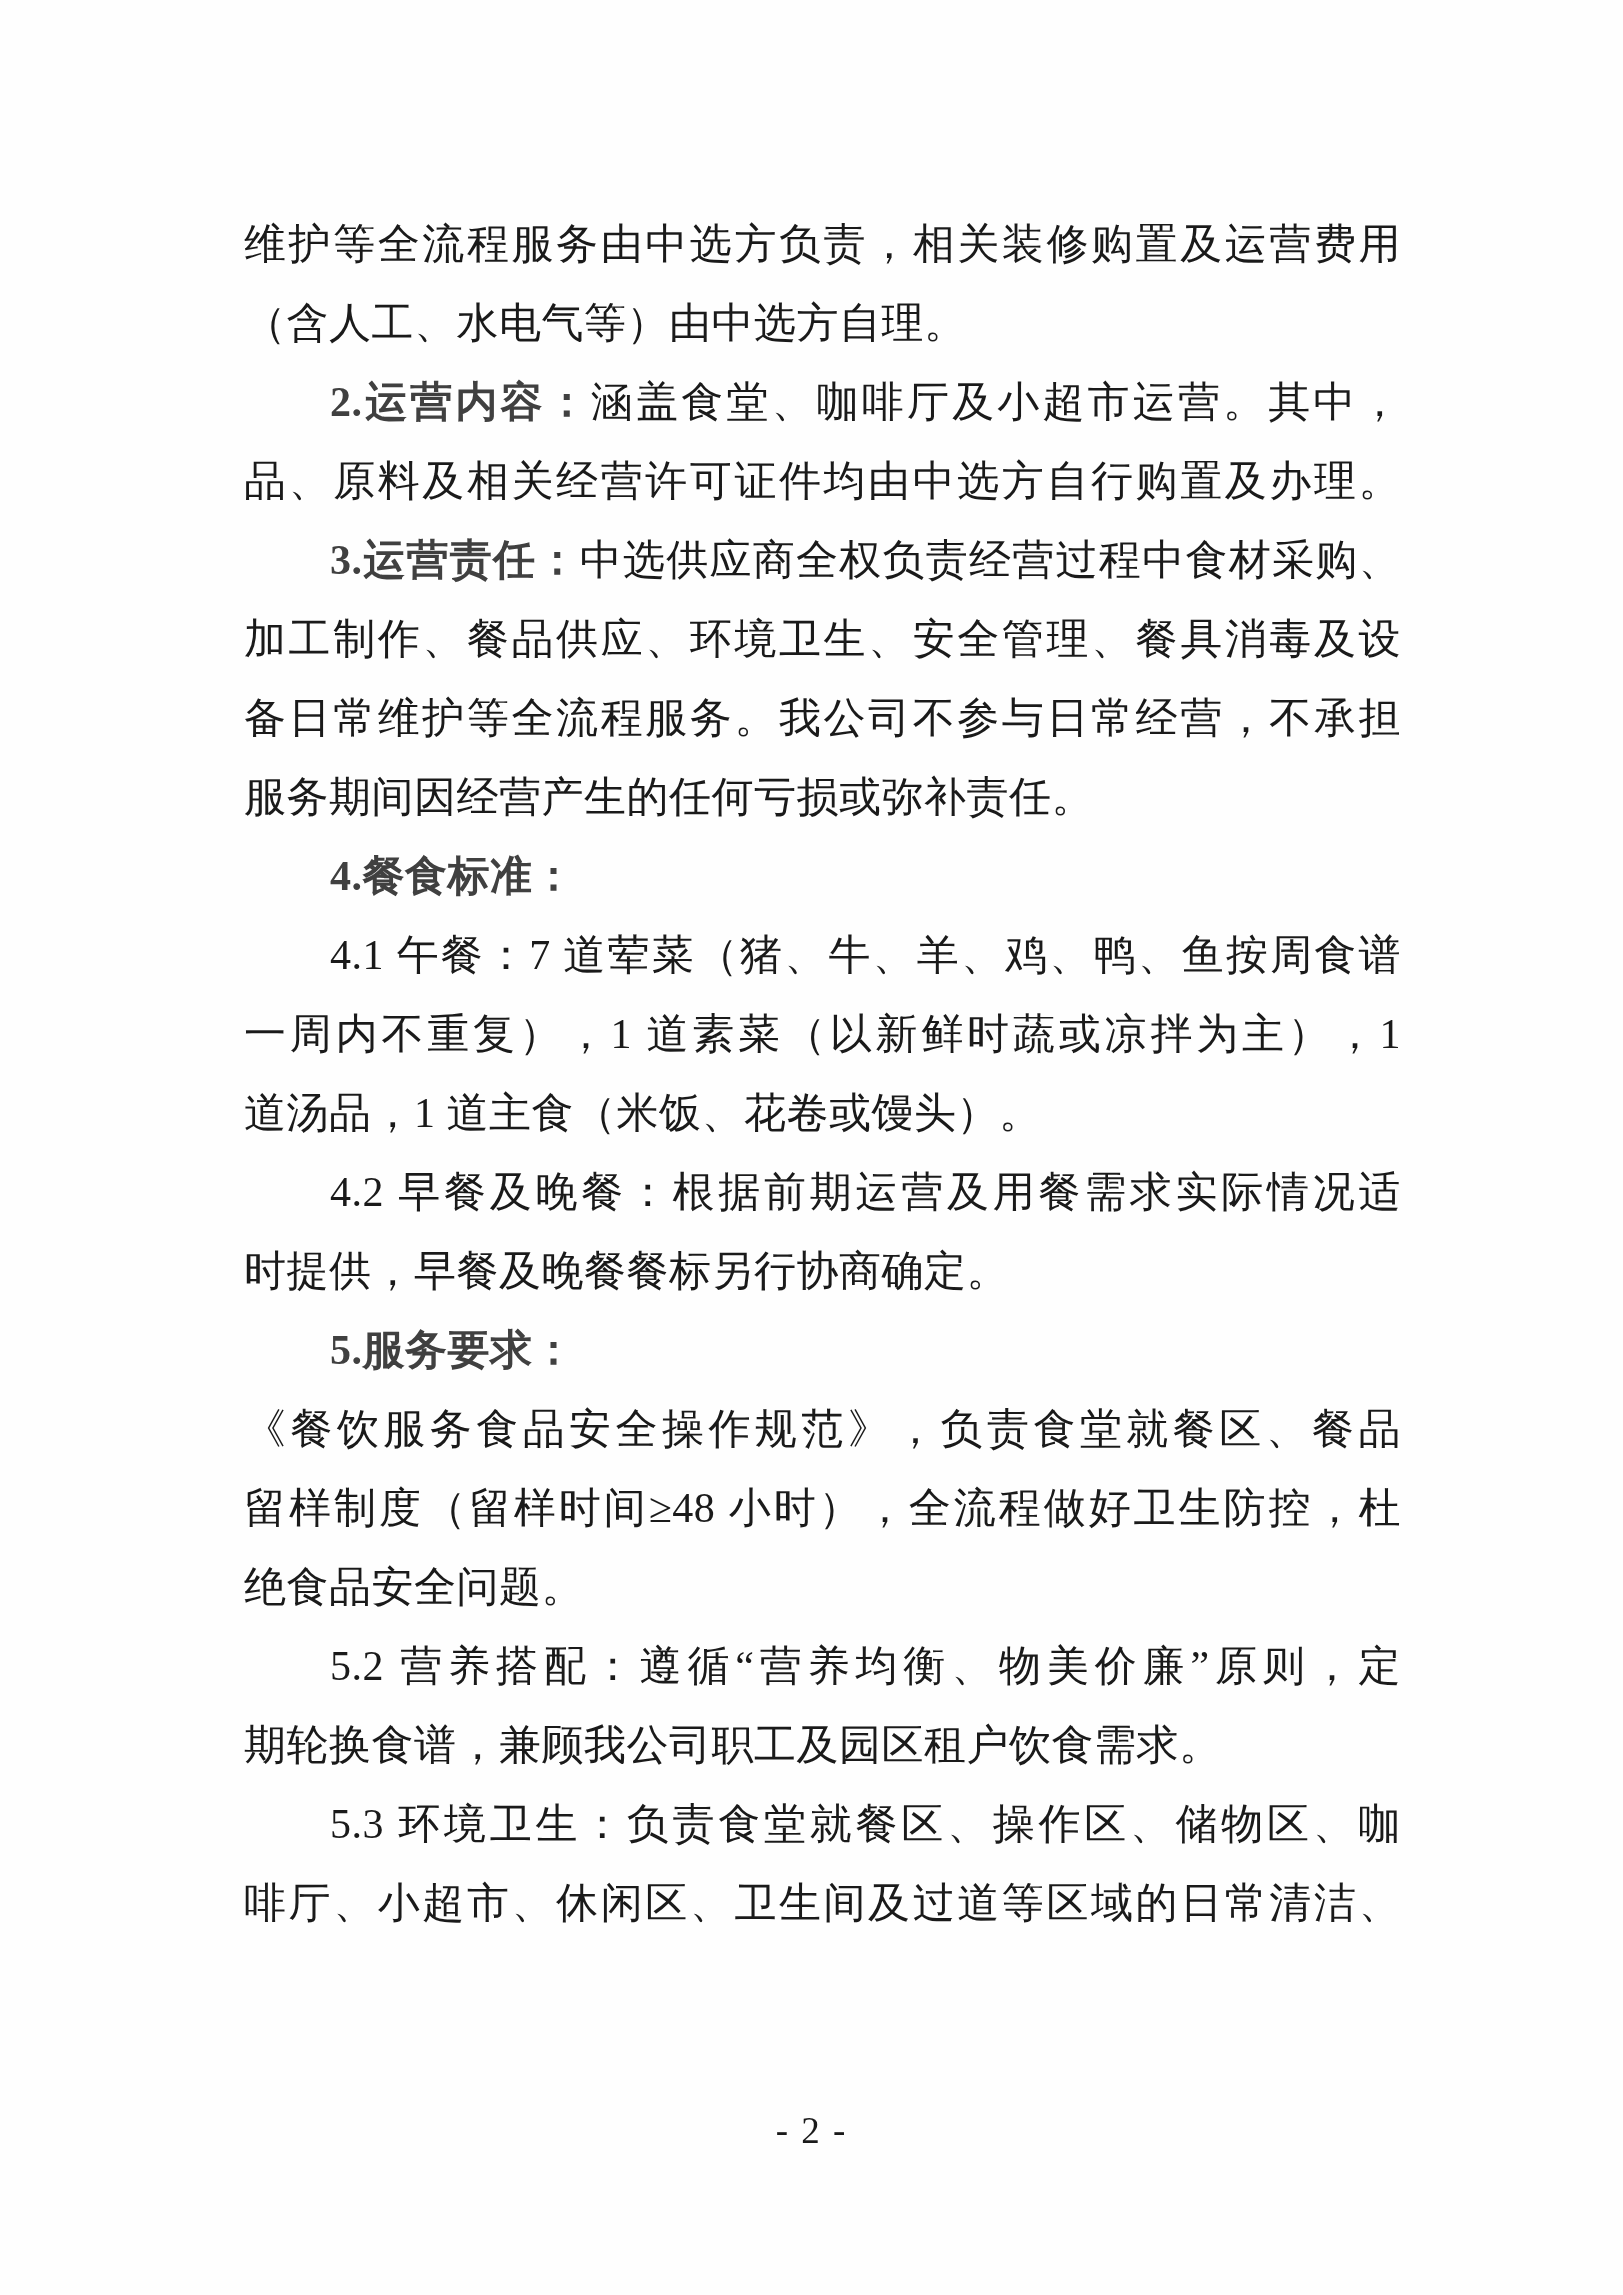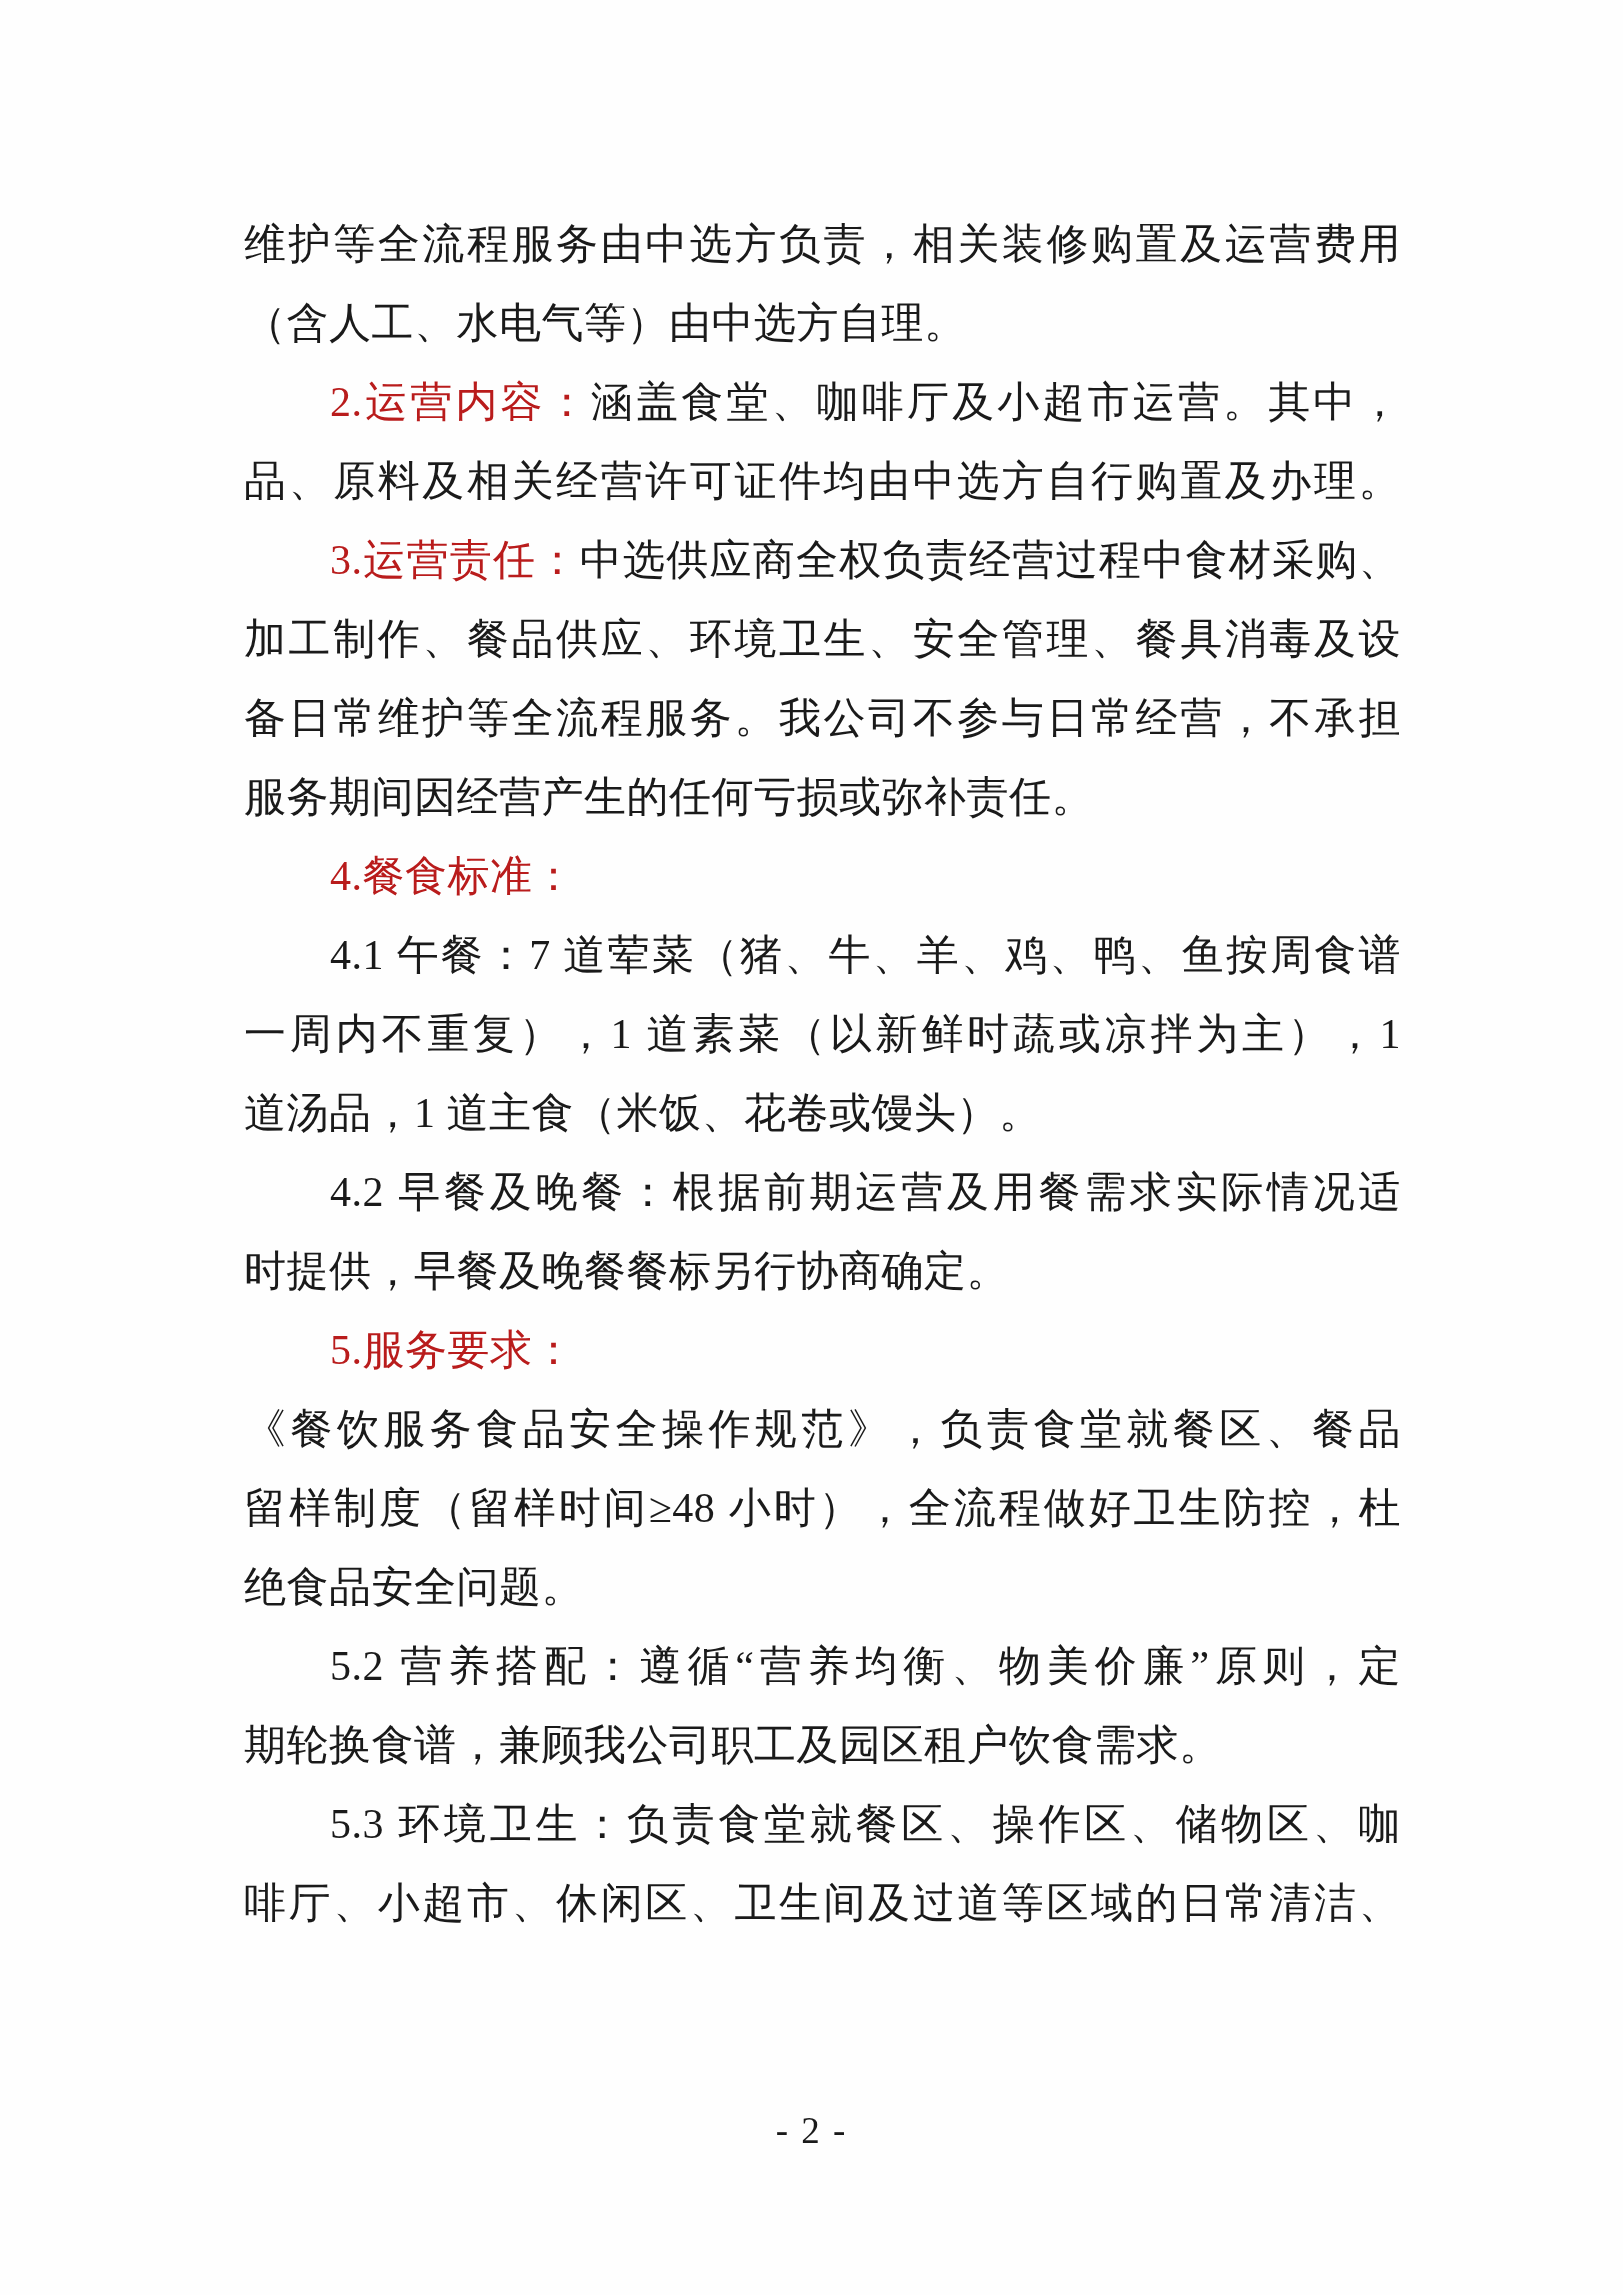--- a/index.html
+++ b/index.html
@@ -35,22 +35,22 @@
     text-justify: inter-character;
   }
   .line.noFill {
     text-align: right;
     text-align-last: left;
   }
   .line.indent {
     padding-left: 86px;
   }
   .bold-prefix {
-    font-weight: 400;
-    color: #b91c1c;
+    font-weight: 700;
+    color: #404040;
   }
   .footer {
     position: absolute;
     left: 0;
     top: 2103px;
     width: 1623px;
     text-align: center;
     font-size: 37px;
     line-height: 56px;
     color: #1a1a1a;

